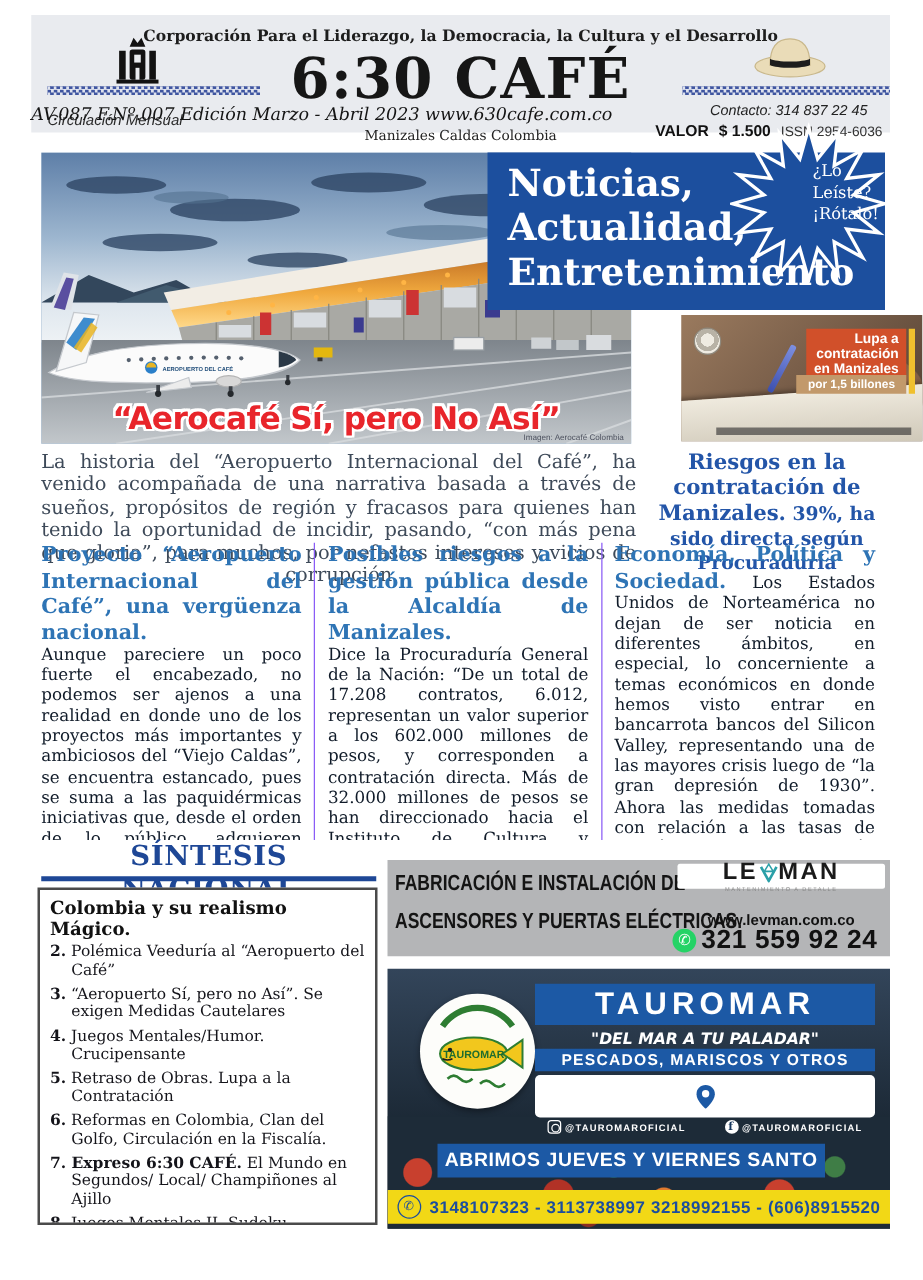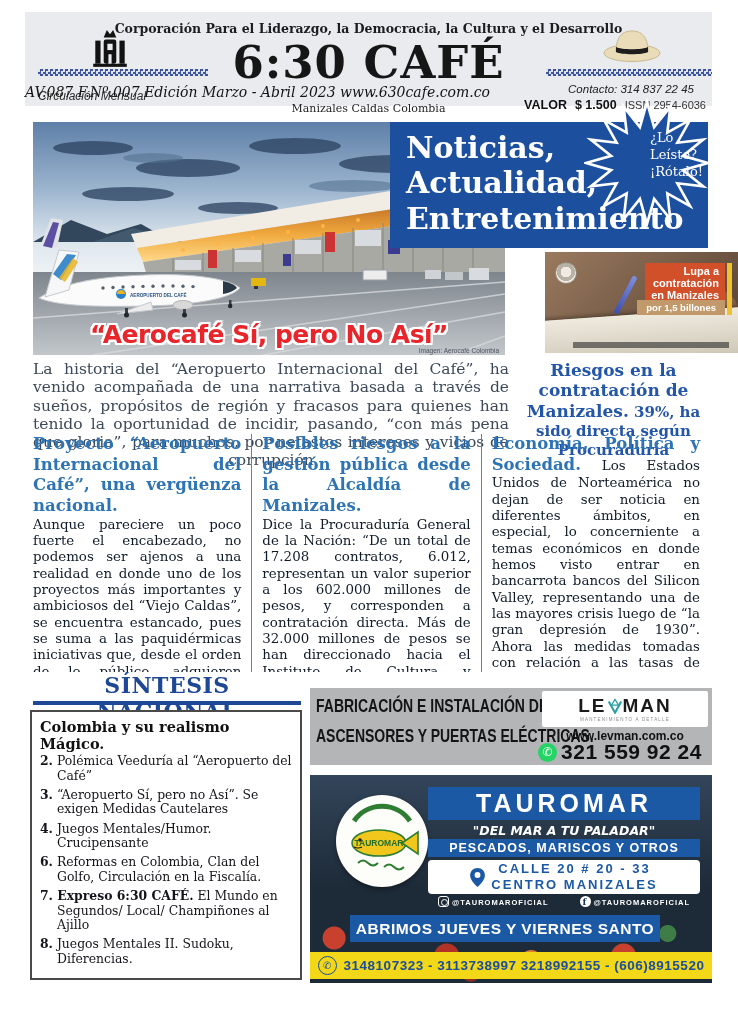--- a/index.html
+++ b/index.html
@@ -83,21 +83,21 @@
   .list-header{font-weight:bold;font-size:14.5px;color:#111;margin-bottom:2px;}
   #listbox ul{list-style:none;margin:0;padding:0;}
   #listbox li{font-size:12.4px;line-height:1.18;color:#14141a;margin-bottom:4.5px;
       padding-left:17px;text-indent:-17px;}
   #listbox li b{font-weight:bold;}
 
   
   #levman{left:310px;top:688px;width:402px;height:77px;background:#b4b5b7;overflow:hidden;}
   .lev-line{left:6px;font-family:"Liberation Sans",sans-serif;font-weight:bold;font-size:17.5px;
       color:#141414;transform:scaleX(.8);transform-origin:left center;white-space:nowrap;}
-  .lev-card{left:232px;top:3px;width:166px;height:36px;background:#fff;border-radius:2px;
+  .lev-card{left:232px;top:3px;width:166px;height:20px;background:#fff;border-radius:2px;
       display:flex;flex-direction:column;align-items:center;justify-content:center;}
   .lev-logo{display:flex;align-items:center;font-family:"Liberation Sans",sans-serif;font-weight:bold;
       font-size:19px;letter-spacing:2px;color:#1a1a1a;line-height:1;}
   .lev-tag{font-family:"Liberation Sans",sans-serif;font-size:4.5px;letter-spacing:1.2px;color:#8a8a8a;margin-top:2px;}
   .lev-web{left:232px;top:41px;width:166px;text-align:center;font-family:"Liberation Sans",sans-serif;
       font-weight:bold;font-size:12px;color:#111;}
   .lev-phone{left:218px;top:52px;width:184px;display:flex;align-items:center;justify-content:center;gap:4px;}
   .wa-ic{display:inline-flex;width:19px;height:19px;border-radius:50%;background:#25d366;color:#fff;
       align-items:center;justify-content:center;font-size:12px;font-family:"DejaVu Sans",sans-serif;}
   .lev-num{font-family:"Liberation Sans",sans-serif;font-weight:bold;font-size:21px;color:#111;letter-spacing:.5px;}
@@ -366,20 +366,21 @@
   </div>
 
   <div class="abs" id="sintesis-head">SÍNTESIS NACIONAL</div>
   <div class="abs" id="sintesis-bar"></div>
   <div class="abs" id="listbox">
     <div class="list-header">Colombia y su realismo Mágico.</div>
     <ul>
       <li><b>2.</b><b></b><span> Polémica Veeduría al “Aeropuerto del Café”</span><b></b></li>
       <li><b>3.</b><b></b><span> “Aeropuerto Sí, pero no Así”. Se exigen Medidas Cautelares</span><b></b></li>
       <li><b>4.</b><b></b><span> Juegos Mentales/Humor. Crucipensante</span><b></b></li>
+      <li><b>5.</b><b></b><span> Retraso de Obras. Lupa a la Contratación</span><b></b></li>
       <li><b>6.</b><b></b><span> Reformas en Colombia, Clan del Golfo, Circulación en la Fiscalía.</span><b></b></li>
       <li><b>7.</b><b> Expreso 6:30 CAFÉ.</b><span> El Mundo en Segundos/ Local/ Champiñones al Ajillo</span><b></b></li>
       <li><b>8.</b><b></b><span> Juegos Mentales II. Sudoku, Diferencias.</span><b></b></li>
 
     </ul>
   </div>
 
   <div class="abs" id="levman">
     <div class="abs lev-line" style="top:8px;">FABRICACIÓN E INSTALACIÓN DE</div>
     <div class="abs lev-line" style="top:38px;">ASCENSORES Y PUERTAS ELÉCTRICAS.</div>
@@ -416,24 +417,20 @@
       </svg>
     </div>
     <div class="abs t-col t-title">TAUROMAR</div>
     <div class="abs t-col t-slogan">"DEL MAR A TU PALADAR"</div>
     <div class="abs t-col t-products">PESCADOS, MARISCOS Y OTROS</div>
     <div class="abs t-col t-addr">
       <svg width="15" height="19" viewBox="0 0 14 18">
         <path d="M7,0 C3,0 0,3 0,7 C0,12 7,18 7,18 C7,18 14,12 14,7 C14,3 11,0 7,0 Z" fill="#1c59a5"></path>
         <circle cx="7" cy="6.6" r="2.8" fill="#fff"></circle>
       </svg>
-      <div class="t-addr-lines">
-        <div>CALLE 20 # 20 - 33</div>
-        <div>CENTRO MANIZALES</div>
-      </div>
     </div>
     <div class="abs t-col t-social">
       <span class="t-soc-item">
         <span class="ig-ic"></span>
         <span>@TAUROMAROFICIAL</span>
       </span>
       <span class="t-soc-item">
         <span class="fb-ic">f</span>
         <span>@TAUROMAROFICIAL</span>
       </span>

